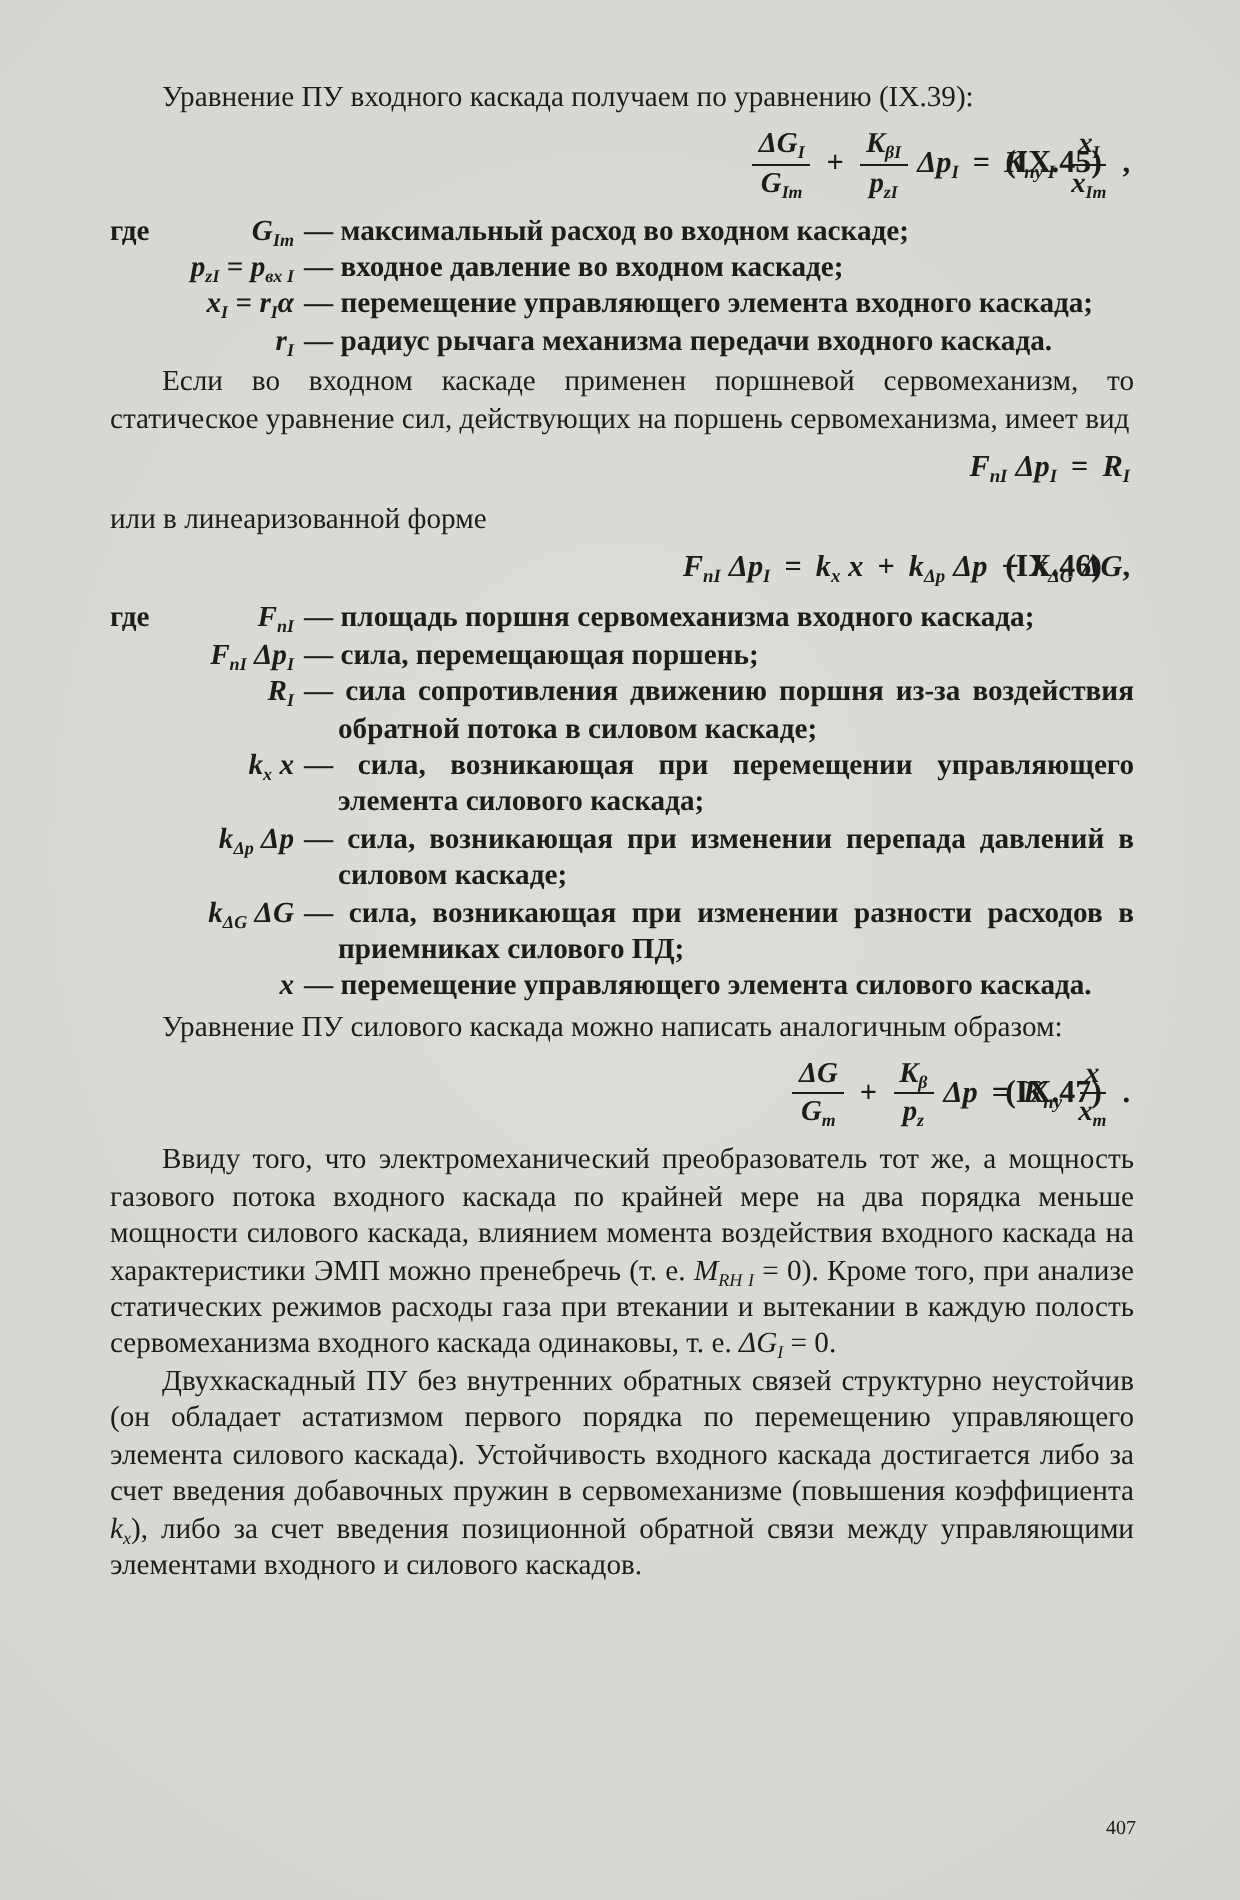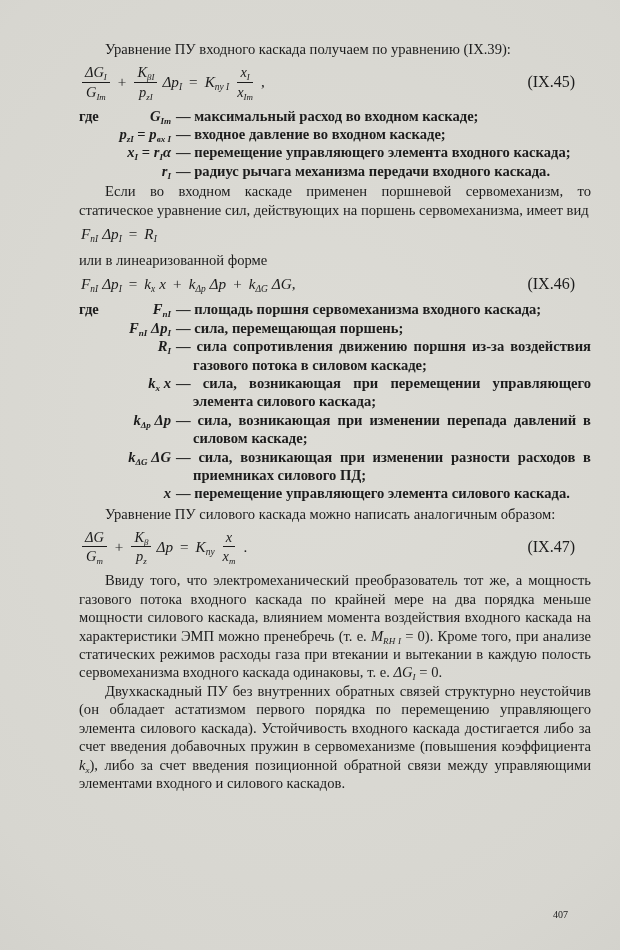--- a/index.html
+++ b/index.html
@@ -14,42 +14,42 @@
     width:620px; height:950px;
     overflow:hidden;
     background: radial-gradient(ellipse 130% 105% at 50% 45%, #dddcd6 0%, #d7d6d0 55%, #c7c6c0 100%);
   }
   .content {
     position:absolute;
     left:55px; top:40px; width:512px;
     font-size:14.6px;
     line-height:18.4px;
     text-align:justify;
-    margin-left:24px;
   }
   .para { text-align:justify; }
   .indent { text-indent:26px; }
   i { font-style:italic; }
   sub {
     font-size:0.62em;
     font-style:italic;
     line-height:0;
     position:relative;
     top:3px;
     vertical-align:baseline;
     white-space:nowrap;
   }
   .equation {
     position:relative;
     display:flex;
-    justify-content:flex-start;
+    justify-content:flex-end;
     align-items:center;
     margin:6px 0 7px 0;
     font-size:15.2px;
     text-align:center;
+    font-weight:bold;
   }
   .eq-body { display:inline-flex; align-items:center; white-space:nowrap; }
   .eq-tag {
     position:absolute;
     right:16px; top:50%;
     transform:translateY(-50%);
     font-style:normal;
     font-size:16px;
   }
   .frac {
@@ -169,21 +169,21 @@
       <div class="defrow">
         <span class="term"><i>F</i><sub>пI</sub></span>
         <span class="desc">— площадь поршня сервомеханизма входного каскада;</span>
       </div>
       <div class="defrow">
         <span class="term"><i>F</i><sub>пI</sub><span> </span><i>Δp</i><sub>I</sub></span>
         <span class="desc">— сила, перемещающая поршень;</span>
       </div>
       <div class="defrow">
         <span class="term"><i>R</i><sub>I</sub></span>
-        <span class="desc">— сила сопротивления движению поршня из-за воздействия газового потока в силовом каскаде;</span>
+        <span class="desc">— сила сопротивления движению поршня из-за воздействия обратной потока в силовом каскаде;</span>
       </div>
       <div class="defrow">
         <span class="term"><i>k</i><sub>x</sub><span> </span><i>x</i></span>
         <span class="desc">— сила, возникающая при перемещении управляющего элемента силового каскада;</span>
       </div>
       <div class="defrow">
         <span class="term"><i>k</i><sub>Δp</sub><span> </span><i>Δp</i></span>
         <span class="desc">— сила, возникающая при изменении перепада давлений в силовом каскаде;</span>
       </div>
       <div class="defrow">

